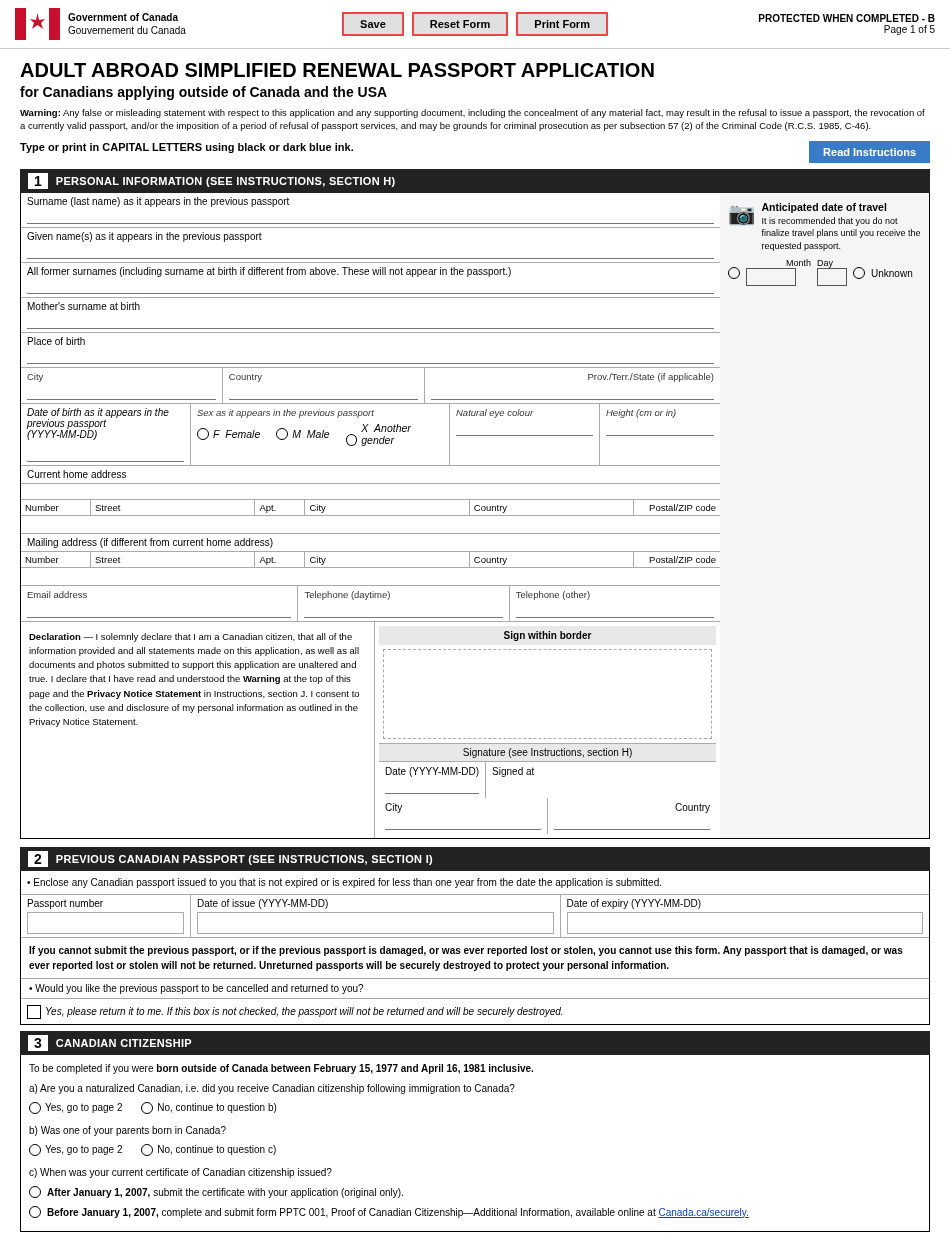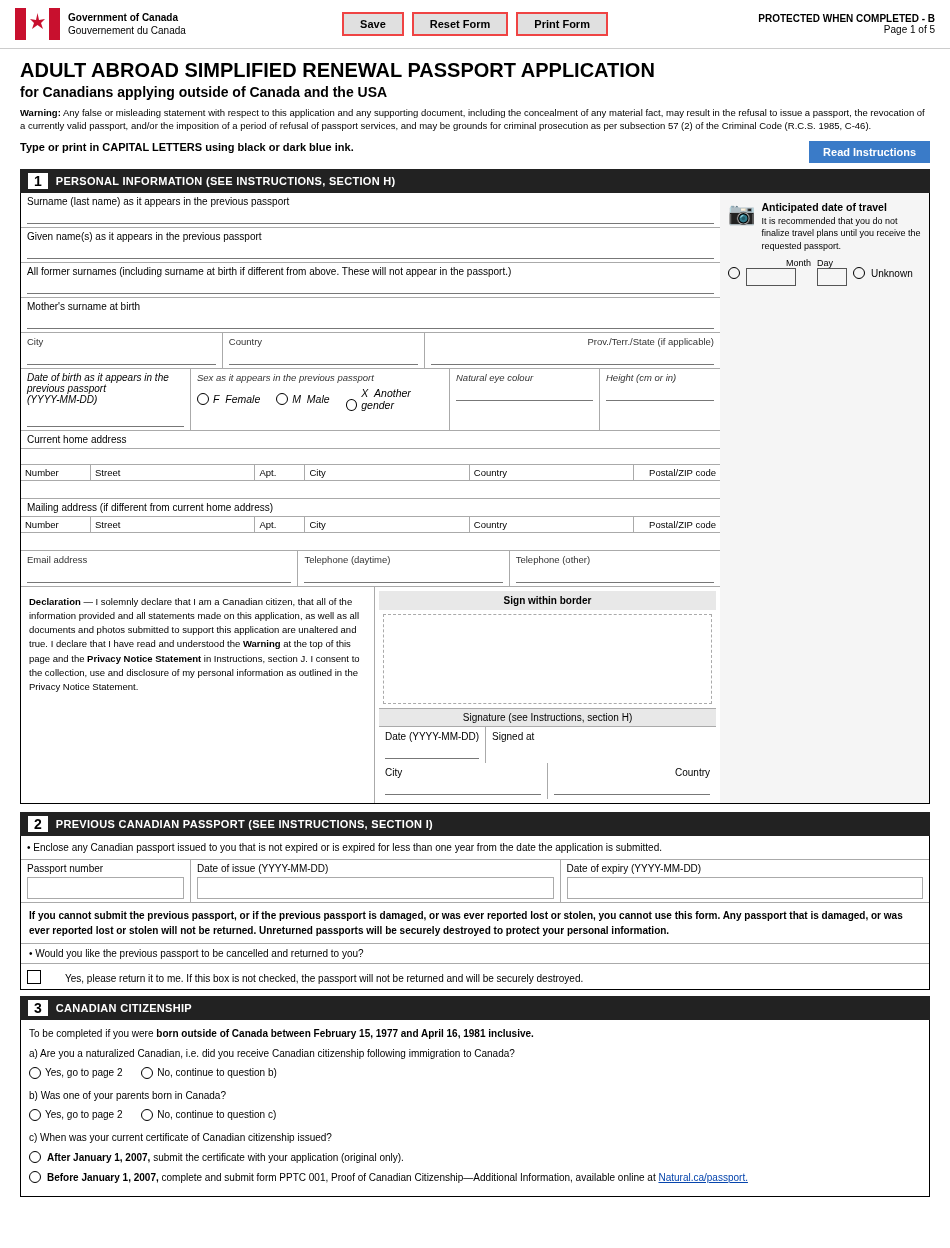--- a/index.html
+++ b/index.html
@@ -59,21 +59,21 @@
     .sign-box { min-height: 90px; border: 1px dashed #aaa; margin: 4px; }
     .sign-instructions { text-align: center; font-size: 10px; padding: 3px; background: #e8e8e8; border-top: 1px solid #aaa; }
     .date-signed-row { display: flex; border-top: 1px solid #aaa; }
     .date-cell { padding: 4px 6px; border-right: 1px solid #aaa; font-size: 10px; }
     .signed-at-cell { flex: 1; padding: 4px 6px; font-size: 10px; }
     .city-country-sign { display: flex; }
     .city-sign { flex: 1; padding: 4px 6px; font-size: 10px; border-right: 1px solid #aaa; }
     .country-sign { flex: 1; padding: 4px 6px; font-size: 10px; }
     .input-box { border: 1px solid #aaa; min-height: 22px; margin-top: 3px; }
 
-    .checkbox-row { display: flex; align-items: flex-end; padding: 5px 6px; gap: 24px; }
+    .checkbox-row { display: flex; align-items: center; padding: 5px 6px; gap: 4px; font-style: italic; }
     .checkbox-box { width: 14px; height: 14px; border: 1.5px solid #000; display: inline-block; flex-shrink: 0; margin-top: 1px; }
     .citizenship-content { padding: 6px 8px; font-size: 10px; line-height: 1.6; }
     .citizenship-question { margin: 4px 0; }
     .radio-inline { display: inline-flex; align-items: center; gap: 4px; margin-right: 16px; }
     .month-box { border: 1px solid #555; width: 50px; height: 18px; display: inline-block; }
     .day-box { border: 1px solid #555; width: 30px; height: 18px; display: inline-block; }
 
     .bullet-info { font-size: 10px; padding: 4px 6px; line-height: 1.5; }
 
     a { color: #0645ad; text-decoration: underline; }
@@ -145,20 +145,24 @@
       <div class="field-row" style="min-height:32px; border-bottom:1px solid #aaa;">
         <div class="field-row-label">All former surnames (including surname at birth if different from above. These will not appear in the passport.)</div>
         <div class="ps-input-line"></div>
       </div>
 
       <div class="field-row" style="min-height:32px; border-bottom:1px solid #aaa;">
         <div class="field-row-label">Mother's surname at birth</div>
         <div class="ps-input-line"></div>
       </div>
 
+      <div class="field-row" style="min-height:32px; border-bottom:1px solid #aaa;">
+        <div class="field-row-label">Place of birth</div>
+        <div class="ps-input-line"></div>
+      </div>
 
       <div class="city-country-row" style="border-bottom:1px solid #aaa;">
         <div class="city-cell">
           <div class="cell-label">City</div>
           <div class="ps-input-line"></div>
         </div>
         <div class="country-cell">
           <div class="cell-label">Country</div>
           <div class="ps-input-line"></div>
         </div>
@@ -375,19 +379,19 @@
         </div>
       </div>
       <div class="citizenship-question">
         <span>c)  When was your current certificate of Canadian citizenship issued?</span>
         <div style="margin-top:4px; display:flex; align-items:flex-start; gap:6px;">
           <span class="radio-circle" style="flex-shrink:0; margin-top:1px;"></span>
           <span><strong>After January 1, 2007,</strong> <span>submit the certificate with your application (original only).</span></span>
         </div>
         <div style="margin-top:4px; display:flex; align-items:flex-start; gap:6px;">
           <span class="radio-circle" style="flex-shrink:0; margin-top:1px;"></span>
-          <span><strong>Before January 1, 2007,</strong> <span>complete and submit form PPTC 001, Proof of Canadian Citizenship—Additional Information, available online at </span><a href="#">Natural.ca/passport.</a></span>
+          <span><strong>Before January 1, 2007,</strong> <span>complete and submit form PPTC 001, Proof of Canadian Citizenship—Additional Information, available online at </span><a href="#">Canada.ca/securely.</a></span>
         </div>
       </div>
     </div>
   </div>
 
 </div>
 
 </body></html>

